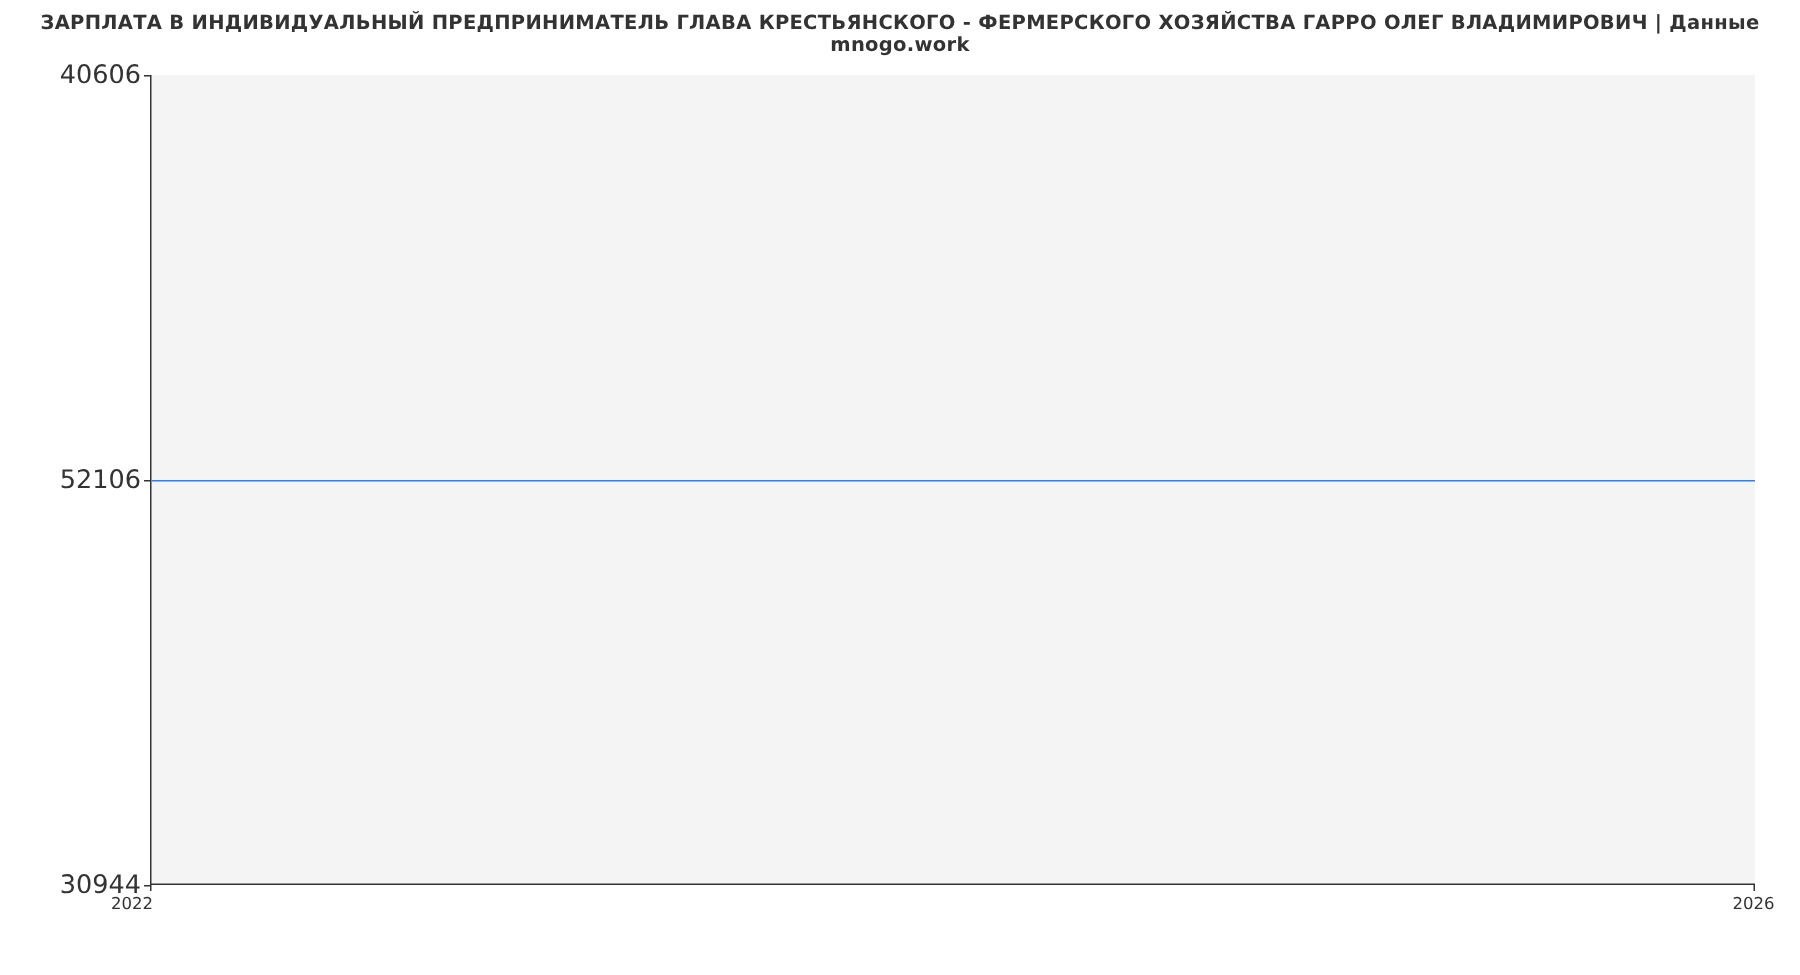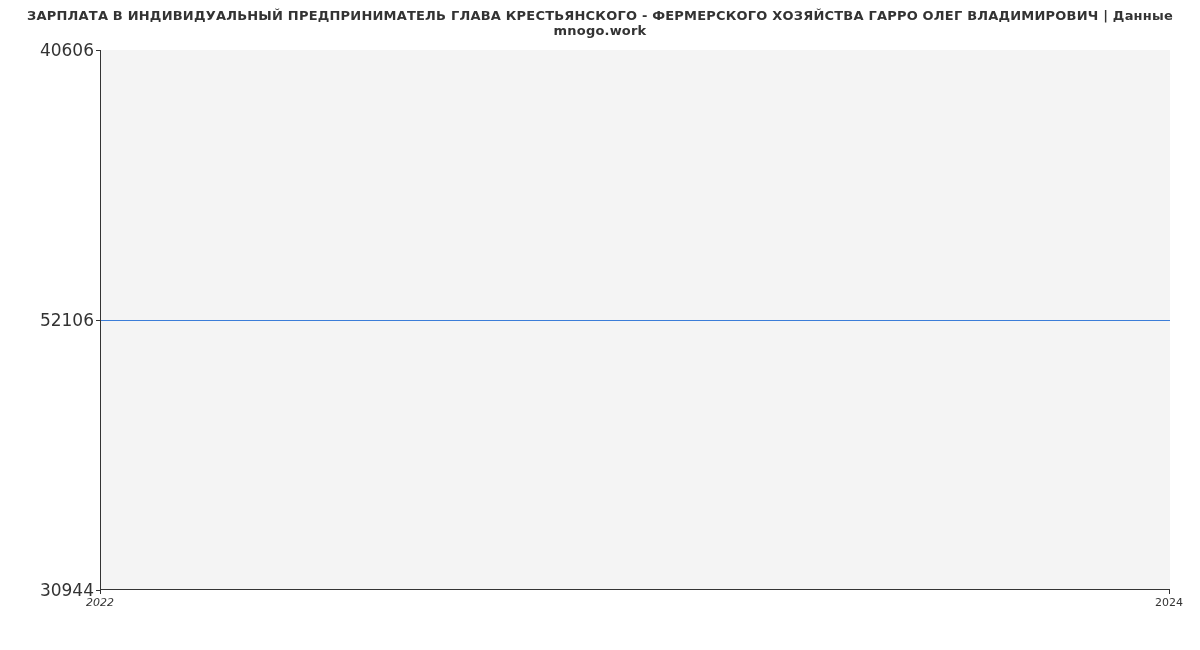--- a/index.html
+++ b/index.html
@@ -93,16 +93,16 @@
   <div class="y-tick-mark" style="top:590px;"></div>
 
   <div class="plot">
 
     <div class="series-line" style="top:270px;"></div>
   </div>
 
   <div class="x-tick-mark" style="left:100px;"></div>
   <div class="x-tick-mark" style="left:1169px;"></div>
 
-  <div class="x-tick" style="left:100px;font-style:italic;">2022</div>
-  <div class="x-tick" style="left:1169px;">2024</div>
+  <div class="x-tick" style="left:88px;">2022</div>
+  <div class="x-tick" style="left:1169px;">2026</div>
 
 </div>
 
 </body></html>

